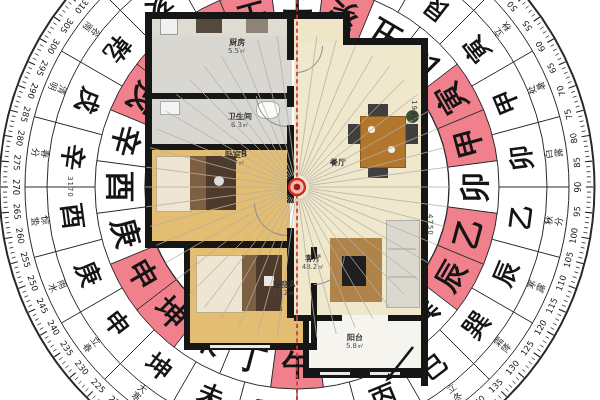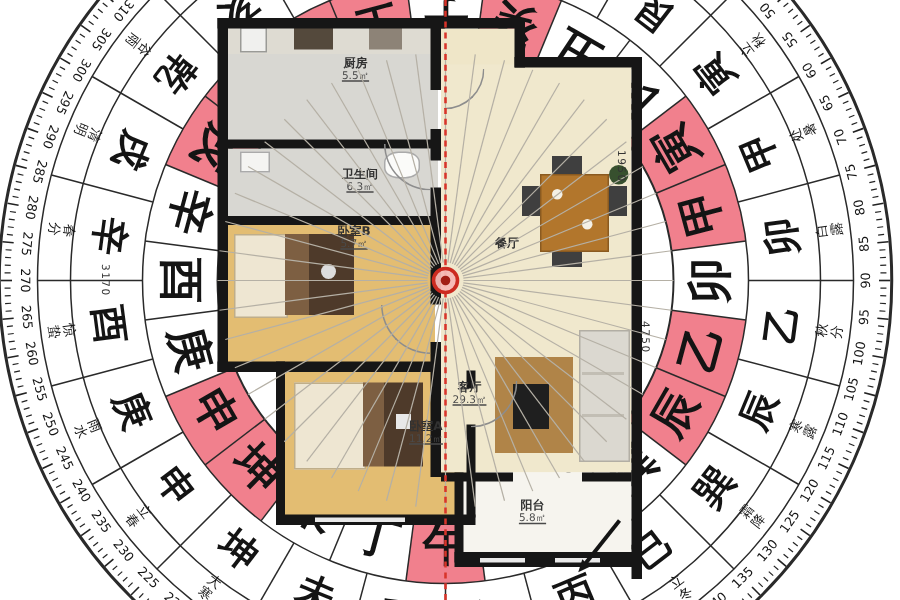--- a/index.html
+++ b/index.html
@@ -7,21 +7,21 @@
          font-family:"DejaVu Sans",sans-serif;}
   .stage svg{position:absolute;left:0;top:0;}
   #compass{z-index:1;}
   .fp{position:absolute;left:0;top:0;width:600px;height:400px;z-index:10;}
   .fp div{position:absolute;}
   .room{position:absolute;}
   .wall{background:#161616;}
   .slit{background:#e9e9e9;}
   .room-label{text-align:center;transform:translate(-50%,-50%);z-index:30;pointer-events:none;}
   .room-label .rname{display:block;font-size:8px;line-height:9px;font-weight:700;color:#323232;}
-  .room-label .rarea{display:block;font-size:7px;line-height:8px;color:#4a4a4a;text-decoration:underline;}
+  .room-label .rarea{display:block;font-size:7px;line-height:8px;color:#4a4a4a;}
   .arc{border:1px solid #8d8d8d;border-width:0 0 1px 1px;border-radius:0 0 0 100%;background:transparent;}
   .arc-r{border:1px solid #8d8d8d;border-width:0 1px 1px 0;border-radius:0 0 100% 0;background:transparent;}
   #overlay{z-index:40;pointer-events:none;}
   .dim{position:absolute;font-size:7px;color:#333;transform:rotate(90deg);
        transform-origin:left top;z-index:45;letter-spacing:1px;}
 </style>
 </head>
 <body>
 
 <div class="stage">
@@ -724,21 +724,21 @@
     <div class="room-label" style="left:284px;top:288px;">
       <span class="rname">卧室A</span>
       <span class="rarea">11.2㎡</span>
     </div>
     <div class="room-label" style="left:338px;top:162px;">
       <span class="rname">餐厅</span>
       <span class="rarea"></span>
     </div>
     <div class="room-label" style="left:313px;top:262px;">
       <span class="rname">客厅</span>
-      <span class="rarea">29.3㎡</span>
+      <span class="rarea">48.2㎡</span>
     </div>
     <div class="room-label" style="left:355px;top:341px;">
       <span class="rname">阳台</span>
       <span class="rarea">5.8㎡</span>
     </div>
   </div>
 
   <svg id="overlay" width="600" height="400">
       <line x1="297" y1="175" x2="297" y2="35" stroke="#b5b0a5" stroke-width="0.8"></line>
       <line x1="298.5663143066406" y1="175.10266166351428" x2="316.8399812174478" y2="36.30038107118082" stroke="#b5b0a5" stroke-width="0.8"></line>

